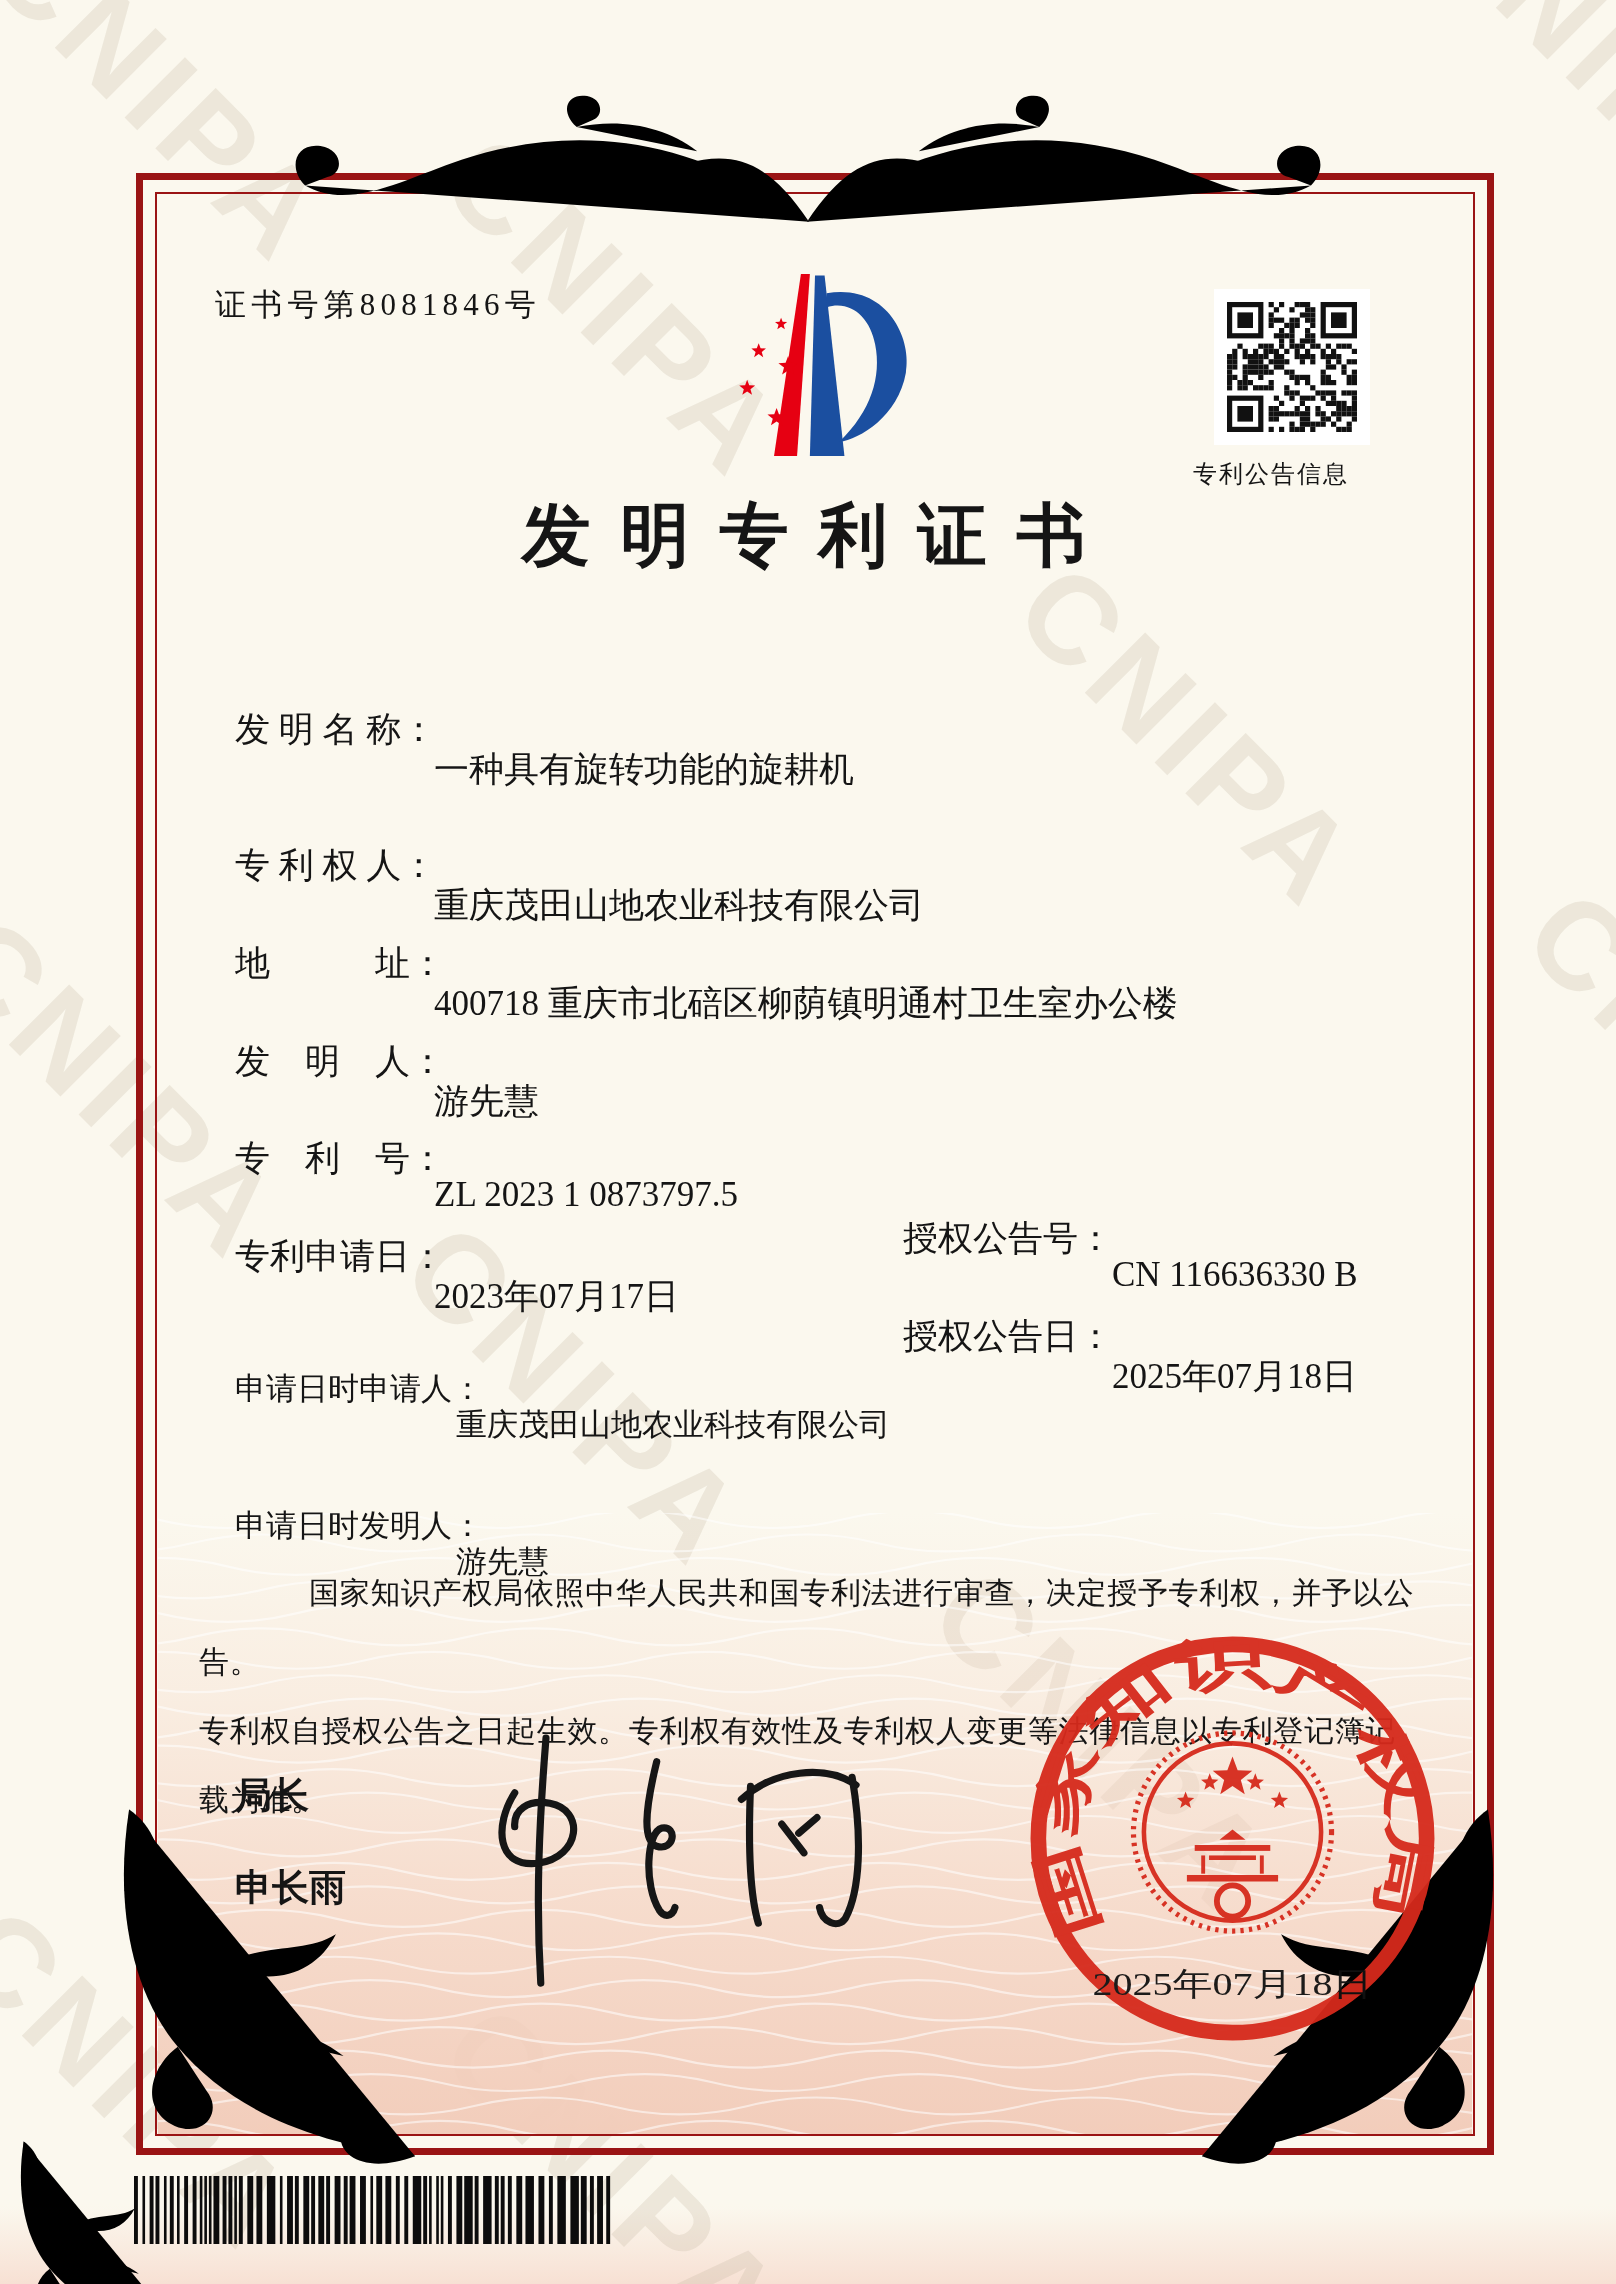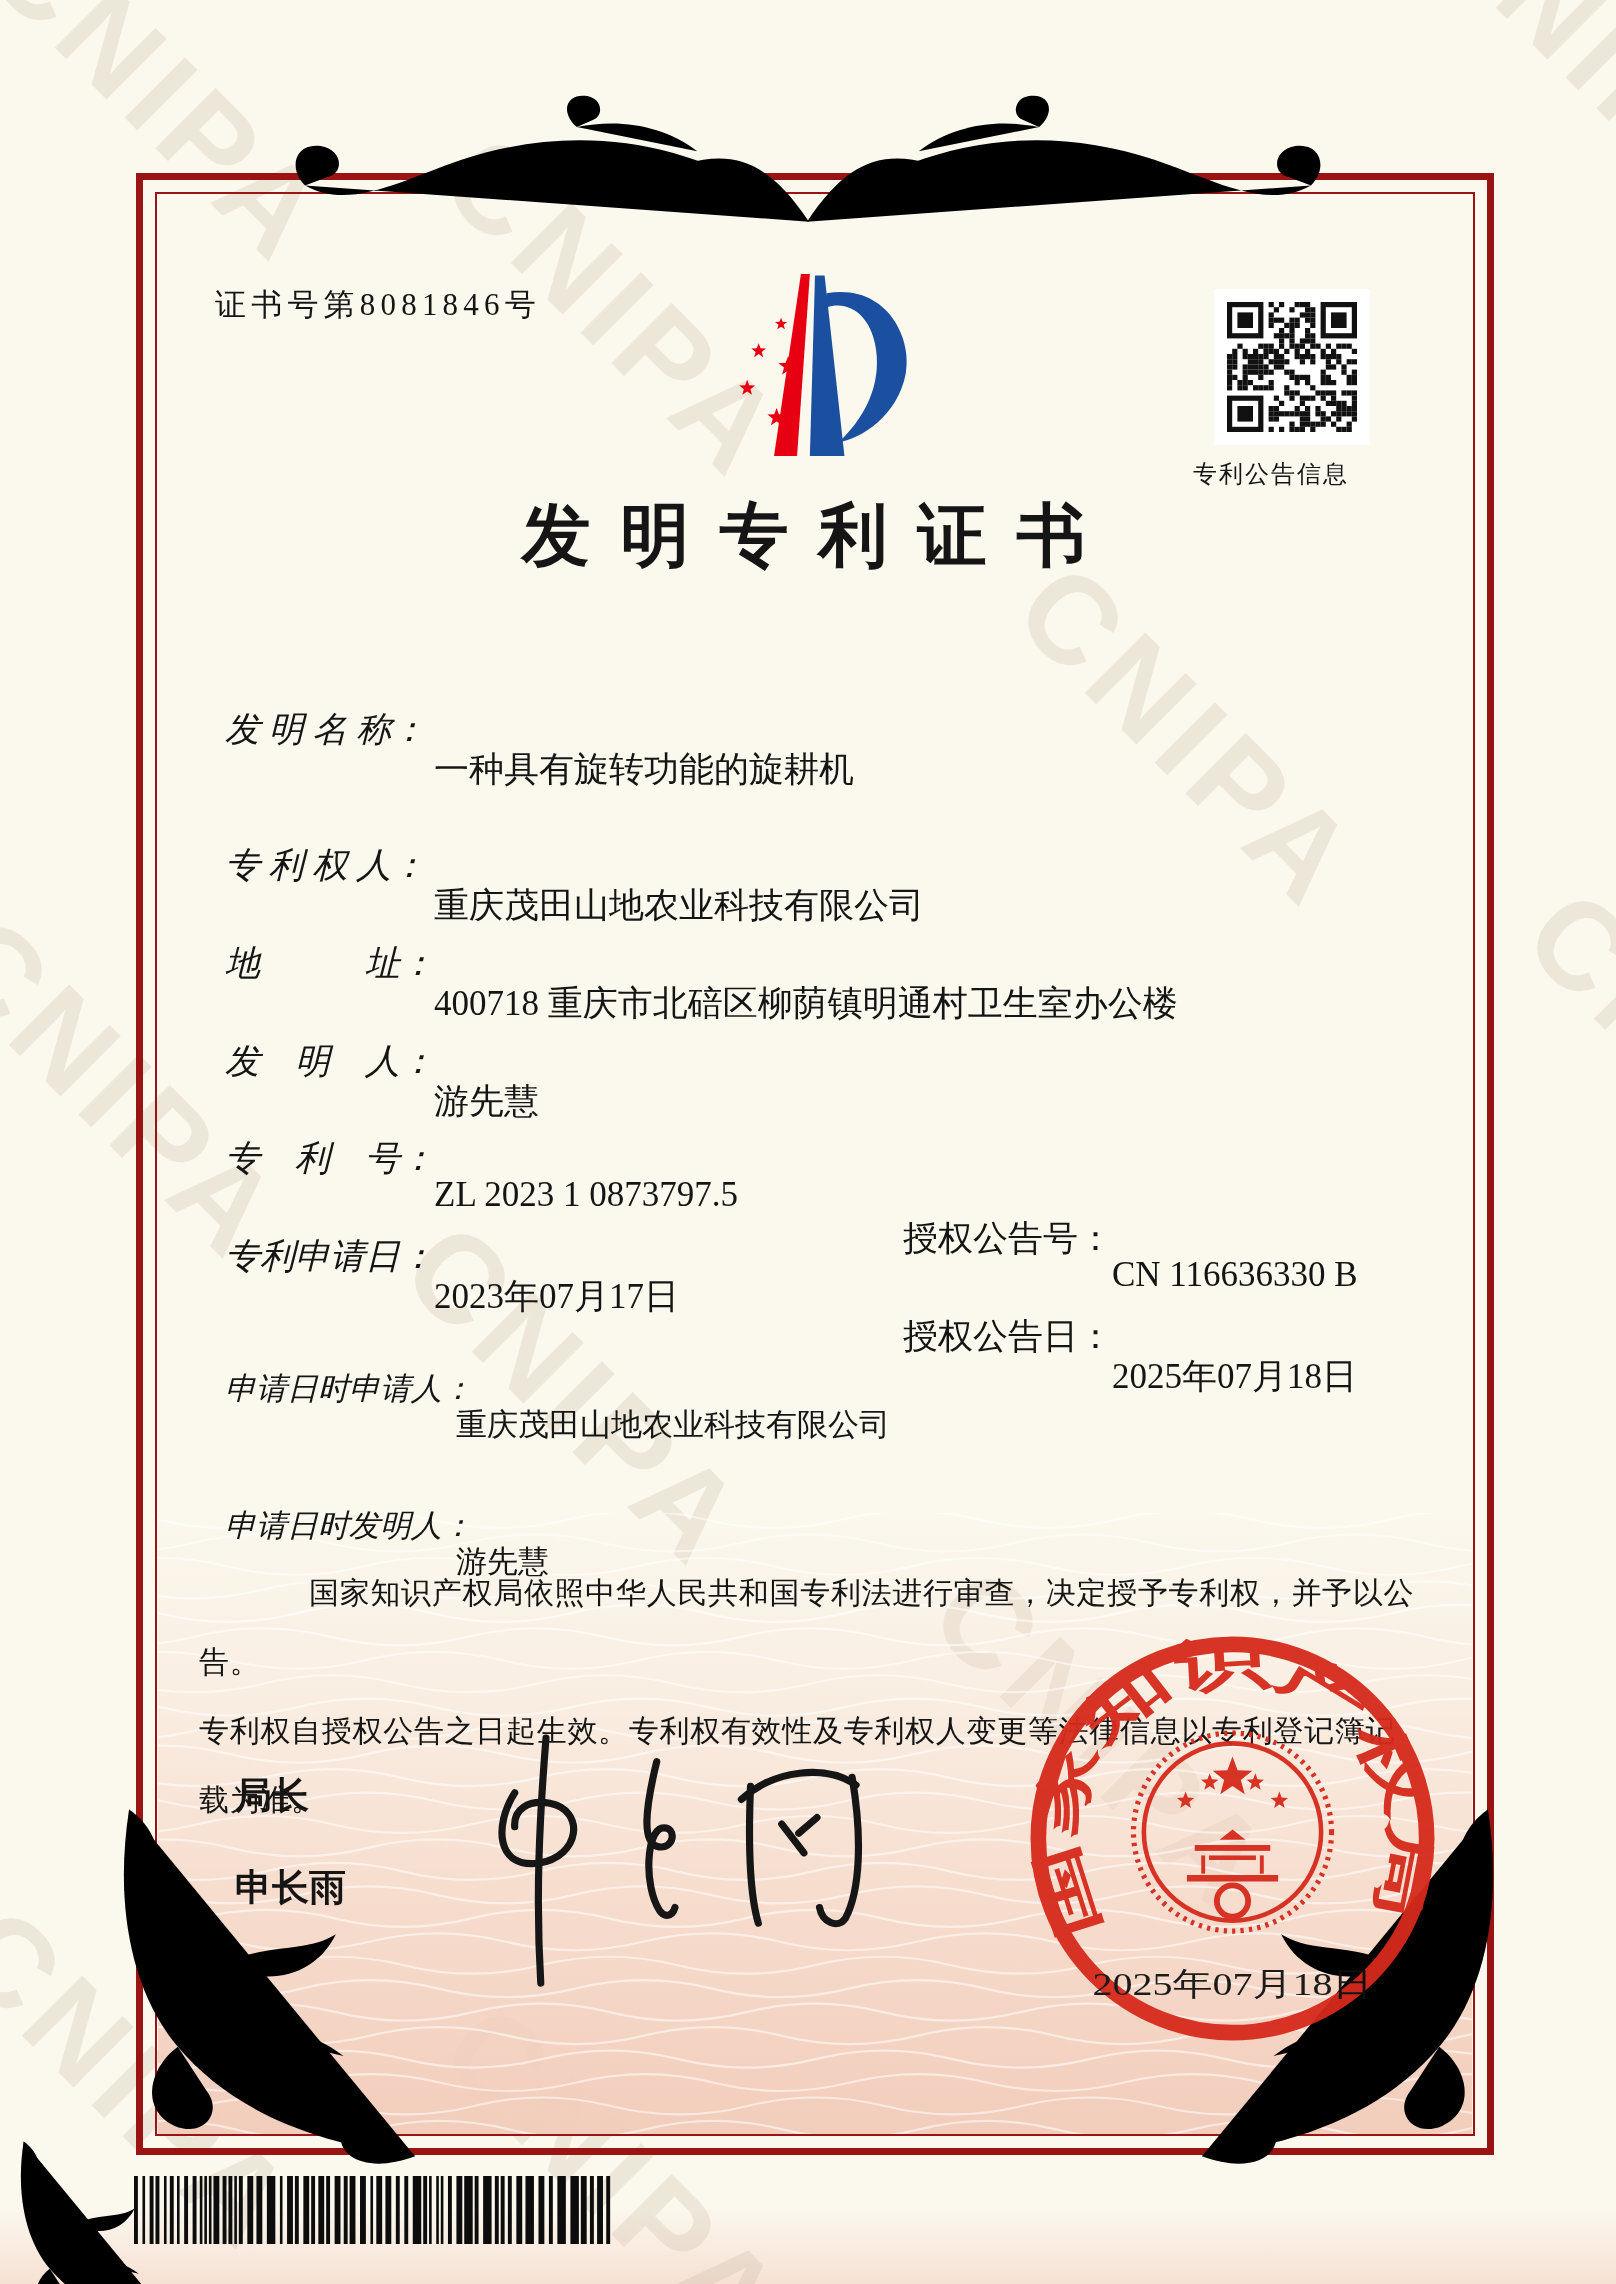--- a/index.html
+++ b/index.html
@@ -41,21 +41,21 @@
   
   #cert-no{position:absolute;left:215px;top:284px;z-index:5;font-size:31px;letter-spacing:5.2px;}
   #logo{position:absolute;left:717px;top:269px;width:196px;height:192px;z-index:5;}
   #qr-box{position:absolute;left:1214px;top:289px;width:156px;height:156px;background:#fff;z-index:5;}
   #qr{position:absolute;left:13px;top:13px;}
   #qr-caption{position:absolute;left:1193px;top:458px;width:196px;z-index:5;text-align:left;font-size:24px;letter-spacing:2px;font-family:Liberation Serif, serif;}
   #title{position:absolute;left:0;right:0;top:490px;z-index:5;text-align:center;
     font-size:69px;font-weight:bold;letter-spacing:30px;padding-left:21px;}
   
   .row{position:absolute;left:0;top:0;width:100%;z-index:5;font-size:35px;white-space:pre;}
-  .row .lab{position:absolute;left:225px;font-style:italic;}
+  .row .lab{position:absolute;left:235px;}
   .row .val{position:absolute;left:434px;}
   .row .lab2{position:absolute;left:903px;}
   .row .val2{position:absolute;left:1112px;}
   .row.small{font-size:31px;}
   .row.small .val{left:456px;}
   
   #statement{position:absolute;left:199px;top:1558px;width:1226px;z-index:5;
     font-size:30px;line-height:69px;letter-spacing:0.7px;}
   #statement .l1{text-indent:110px;}
   

